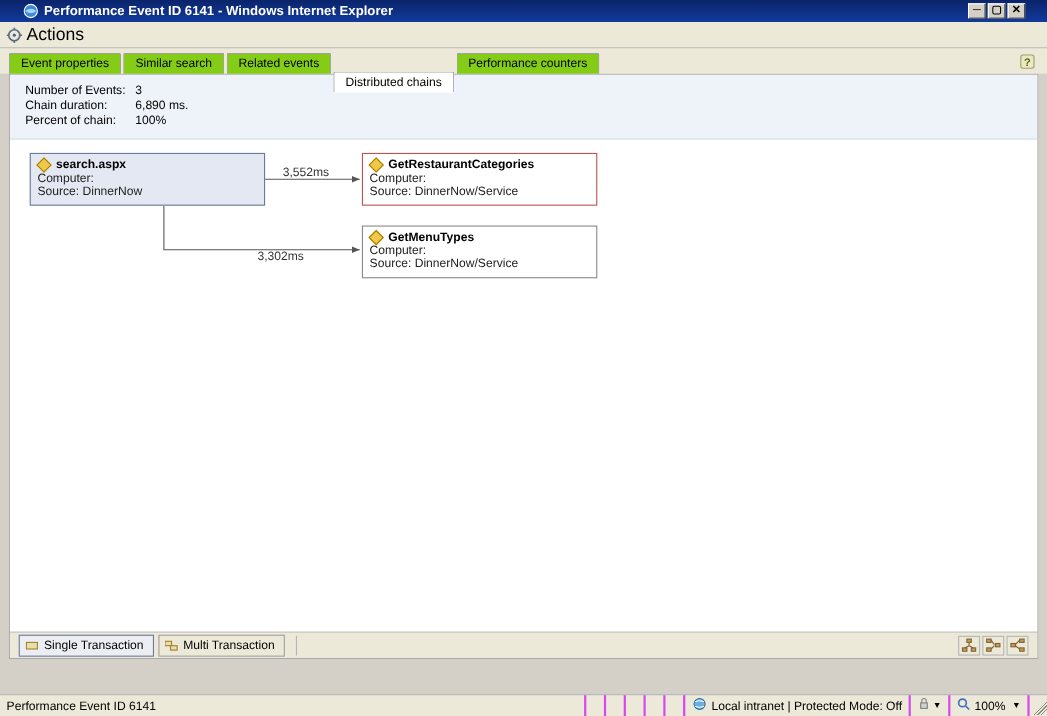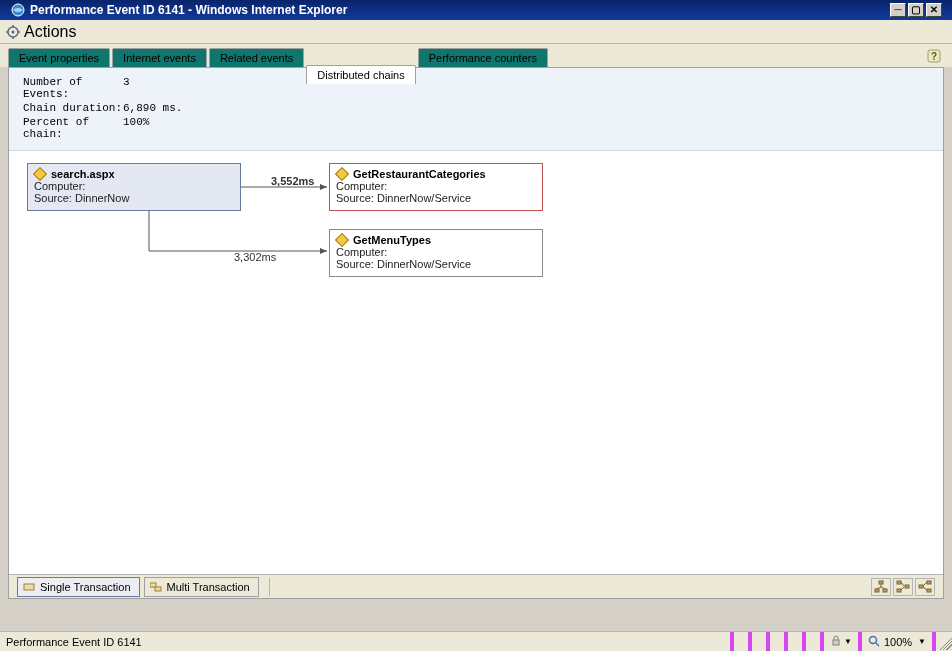--- a/index.html
+++ b/index.html
@@ -1,71 +1,71 @@
 <!DOCTYPE html>
 <html><head>
 <meta charset="utf-8">
 <style>
   * { box-sizing: border-box; }
   html, body { margin: 0; padding: 0; font-family: "Segoe UI", Tahoma, sans-serif; font-size: 11px; }
   body { background: #d4d0c8; width: 952px; height: 651px; overflow: hidden; position: relative; }
 
   
-  .titlebar { height: 20px; background: linear-gradient(#0a246a, #123a9c); display: flex; align-items: center; color: #fff; font-weight: bold; padding: 0 10px; }
+  .titlebar { height: 20px; background: linear-gradient(#0a246a, #123a9c); display: flex; align-items: center; color: #fff; font-weight: bold; padding: 0 20px; }
   .titlebar .ie-icon { width: 16px; height: 16px; margin-right: 4px; display:flex; align-items:center; justify-content:center;}
   .titlebar .title-text { flex: 1; font-size: 12px; }
   .titlebar .win-btns { display: flex; gap: 0; }
   .win-btn { width: 16px; height: 14px; background: #d4d0c8; border: 1px solid #404040; border-top-color: #fff; border-left-color: #fff; margin-left: 2px; display: flex; align-items: center; justify-content: center; font-size: 10px; font-weight: bold; color: #000; line-height: 1; cursor: default; font-family: "Marlett", sans-serif;}
 
   
   .actionsbar { height: 24px; background: #ece9d8; border-bottom: 1px solid #b5b5b5; display: flex; align-items: center; padding: 0 6px; }
   .actionsbar .gear-icon { width: 14px; height: 14px; margin-right: 4px; display:flex; align-items:center; justify-content:center;}
   .actionsbar .actions-text { font-size: 16px; color: #000; }
 
   
   .tabstrip { display: flex; align-items: flex-end; padding: 4px 8px 0 8px; background: #ece9d8; position: relative; }
-  .tab { padding: 3px 10px; border: 1px solid #a0a0a0; border-bottom: none; background: #0f766e; margin-right: 2px; font-size: 11px; color: #000; cursor: default; border-radius: 2px 2px 0 0; }
+  .tab { padding: 3px 10px; border: 1px solid #a0a0a0; border-bottom: none; background: #84cc16; margin-right: 2px; font-size: 11px; color: #000; cursor: default; border-radius: 2px 2px 0 0; }
   .tab.active { background: #fff; position: relative; top: 17px; }
   .tabstrip .help-icon { position: absolute; right: 10px; top: 4px; width: 16px; height: 16px; display:flex; align-items:center; justify-content:center;}
 
   
   .content-frame { margin: 0 8px 6px 8px; border: 1px solid #a0a0a0; background: #fff; height: 532px; display: flex; flex-direction: column; }
-  .summary-band { background: #eef2f9; border-bottom: 1px solid #cdd6e3; padding: 8px 14px; font-size: 11px; font-family: Liberation Mono, monospace;}
+  .summary-band { background: #eef2f9; border-bottom: 1px solid #cdd6e3; padding: 8px 14px; font-size: 11px;}
   .summary-band .row { display: flex; margin-bottom: 2px; }
   .summary-band .label { width: 100px; color: #000; }
   .summary-band .value { color: #000; }
 
   .chain-area { flex: 1; position: relative; background: #fff; }
 
   .node { position: absolute; border: 1px solid #888; width: 214px; height: 48px; padding: 4px 24px 4px 6px; font-size: 11px; background: #fff; }
   .node.primary { background: #e4e8f3; border-color: #6a7a9a; left: 18px; top: 12px; }
   .node.secondary1 { border-color: #c0504d; left: 320px; top: 12px; }
   .node.secondary2 { border-color: #888; left: 320px; top: 78px; }
   .node .node-title { font-weight: bold; color: #000; display: flex; align-items: center; gap: 4px;}
   .node .node-line { color: #222; }
   .node .diamond { width: 10px; height: 10px; background: #f2c848; transform: rotate(45deg); border: 1px solid #a67c00; flex-shrink: 0; margin: 1px 2px 1px 1px;}
 
   .arrow-label { position: absolute; font-size: 11px; color: #333; }
-  .arrow-label.l1 { left: 262px; top: 24px; font-weight: bold; }
+  .arrow-label.l1 { left: 248px; top: 24px; }
   .arrow-label.l2 { left: 225px; top: 100px; }
 
   svg.arrows { position: absolute; left:0; top:0; width:100%; height:100%; pointer-events:none;}
 
   
   .bottombar { display: flex; align-items: center; padding: 2px 8px; background: #ece9d8; border-top: 1px solid #b5b5b5; height: 24px; }
   .bottombar .mode-btn { border: 1px solid #a0a0a0; padding: 2px 8px 2px 4px; font-size: 11px; display: flex; align-items: center; gap: 4px; background: #ece9d8; margin-right: 4px; }
   .bottombar .mode-btn.active { background: #edeef3; border-color: #6a7a9a; }
   .bottombar .small-icon { width:14px; height:14px; display:flex; align-items:center; justify-content:center;}
   .bottombar .spacer { flex: 1; }
   .bottombar .tree-btn { width: 20px; height: 18px; border: 1px solid #b5b5b5; margin-left: 2px; display:flex; align-items:center; justify-content:center; background:#ece9d8;}
   .bottombar .divider { width: 1px; height: 18px; background: #b5b5b5; margin: 0 6px; }
 
   
   .statusbar { position:absolute; bottom:0; left:0; right:0; height: 20px; background: #ece9d8; border-top: 1px solid #b5b5b5; display: flex; align-items: center; font-size: 11px; }
-  .statusbar .status-cell { border-right: 4px solid #d946ef; height: 100%; display: flex; align-items: center; padding: 0 6px; }
+  .statusbar .status-cell { border-right: 2px solid #d946ef; height: 100%; display: flex; align-items: center; padding: 0 6px; }
   .statusbar .flex { flex: 1; }
   .statusbar .tiny-cell { width: 18px; }
   .statusbar .zone-cell { gap:4px; }
   .statusbar .zoom-cell { gap:4px; }
   .statusbar .resize-grip { width: 16px; height: 16px; background:
     linear-gradient(135deg, transparent 60%, #888 60%, #888 65%, transparent 65%,
     transparent 70%, #888 70%, #888 75%, transparent 75%,
     transparent 80%, #888 80%, #888 85%, transparent 85%);
   }
   .dropdown-indicator { font-size:8px; margin-left:2px;}
@@ -99,21 +99,21 @@
           <line x1="0" y1="7" x2="2" y2="7"></line>
           <line x1="12" y1="7" x2="14" y2="7"></line>
         </g>
       </svg>
   </span>
   <span class="actions-text">Actions</span>
 </div>
 
 <div class="tabstrip">
   <div class="tab">Event properties</div>
-  <div class="tab">Internet events</div>
+  <div class="tab">Similar search</div>
   <div class="tab">Related events</div>
   <div class="tab active">Distributed chains</div>
   <div class="tab">Performance counters</div>
   <span class="help-icon">
     <svg width="14" height="14" viewBox="0 0 14 14">
         <rect x="1" y="1" width="12" height="12" rx="2" fill="#e8e8c8" stroke="#a0a060"></rect>
         <text x="7" y="11" font-size="10" text-anchor="middle" fill="#606000" font-weight="bold">?</text>
       </svg>
   </span>
 </div>
@@ -223,20 +223,30 @@
   </div>
 </div>
 
 <div class="statusbar">
   <div class="status-cell flex">Performance Event ID 6141</div>
   <div class="status-cell tiny-cell"></div>
   <div class="status-cell tiny-cell"></div>
   <div class="status-cell tiny-cell"></div>
   <div class="status-cell tiny-cell"></div>
   <div class="status-cell tiny-cell"></div>
+  <div class="status-cell zone-cell">
+    <span>
+      <svg width="14" height="14" viewBox="0 0 14 14">
+          <circle cx="7" cy="7" r="5" fill="#6ab0e0" stroke="#3070a0"></circle>
+          <path d="M3 5 Q7 3 11 5" stroke="#fff" fill="none"></path>
+          <path d="M3 9 Q7 11 11 9" stroke="#fff" fill="none"></path>
+        </svg>
+    </span>
+    <span>Local intranet | Protected Mode: Off</span>
+  </div>
   <div class="status-cell">
     <span>
       <svg width="12" height="12" viewBox="0 0 12 12">
           <rect x="3" y="5" width="6" height="5" fill="#d0d0d0" stroke="#808080"></rect>
           <path d="M4 5 L4 3 Q4 1 6 1 Q8 1 8 3 L8 5" fill="none" stroke="#808080"></path>
         </svg>
     </span>
     <span class="dropdown-indicator">▼</span>
   </div>
   <div class="status-cell zoom-cell">

